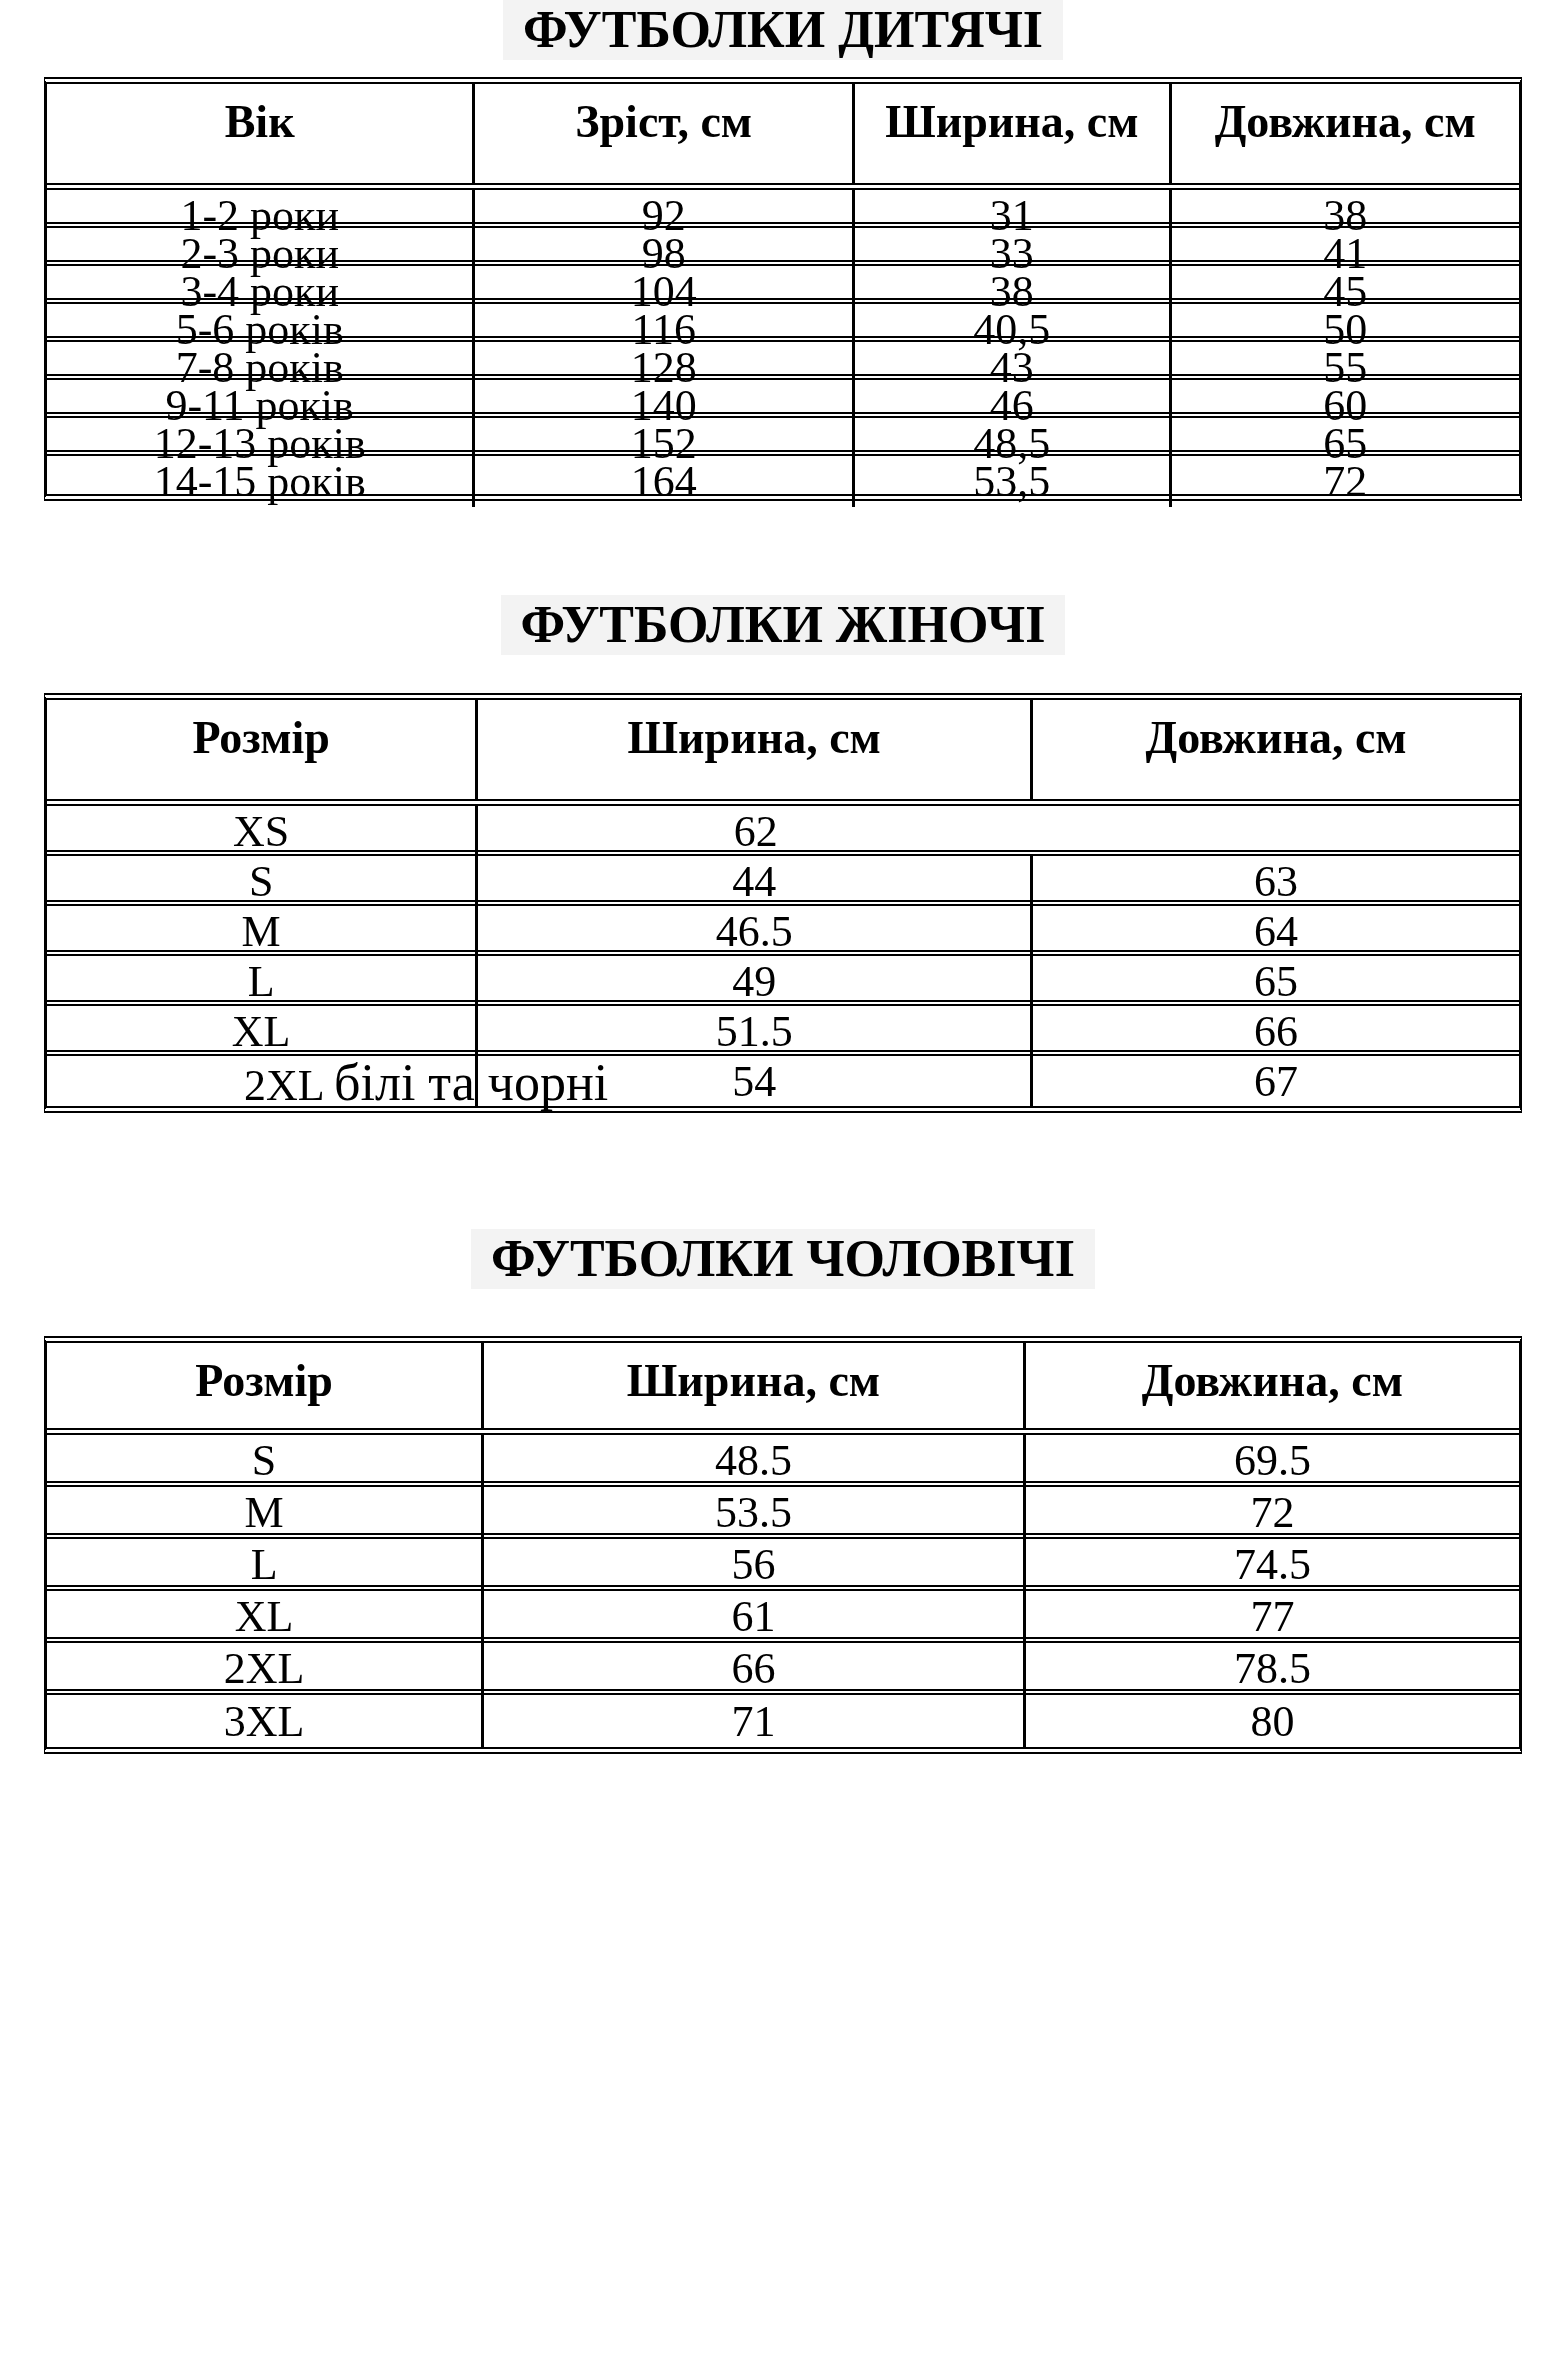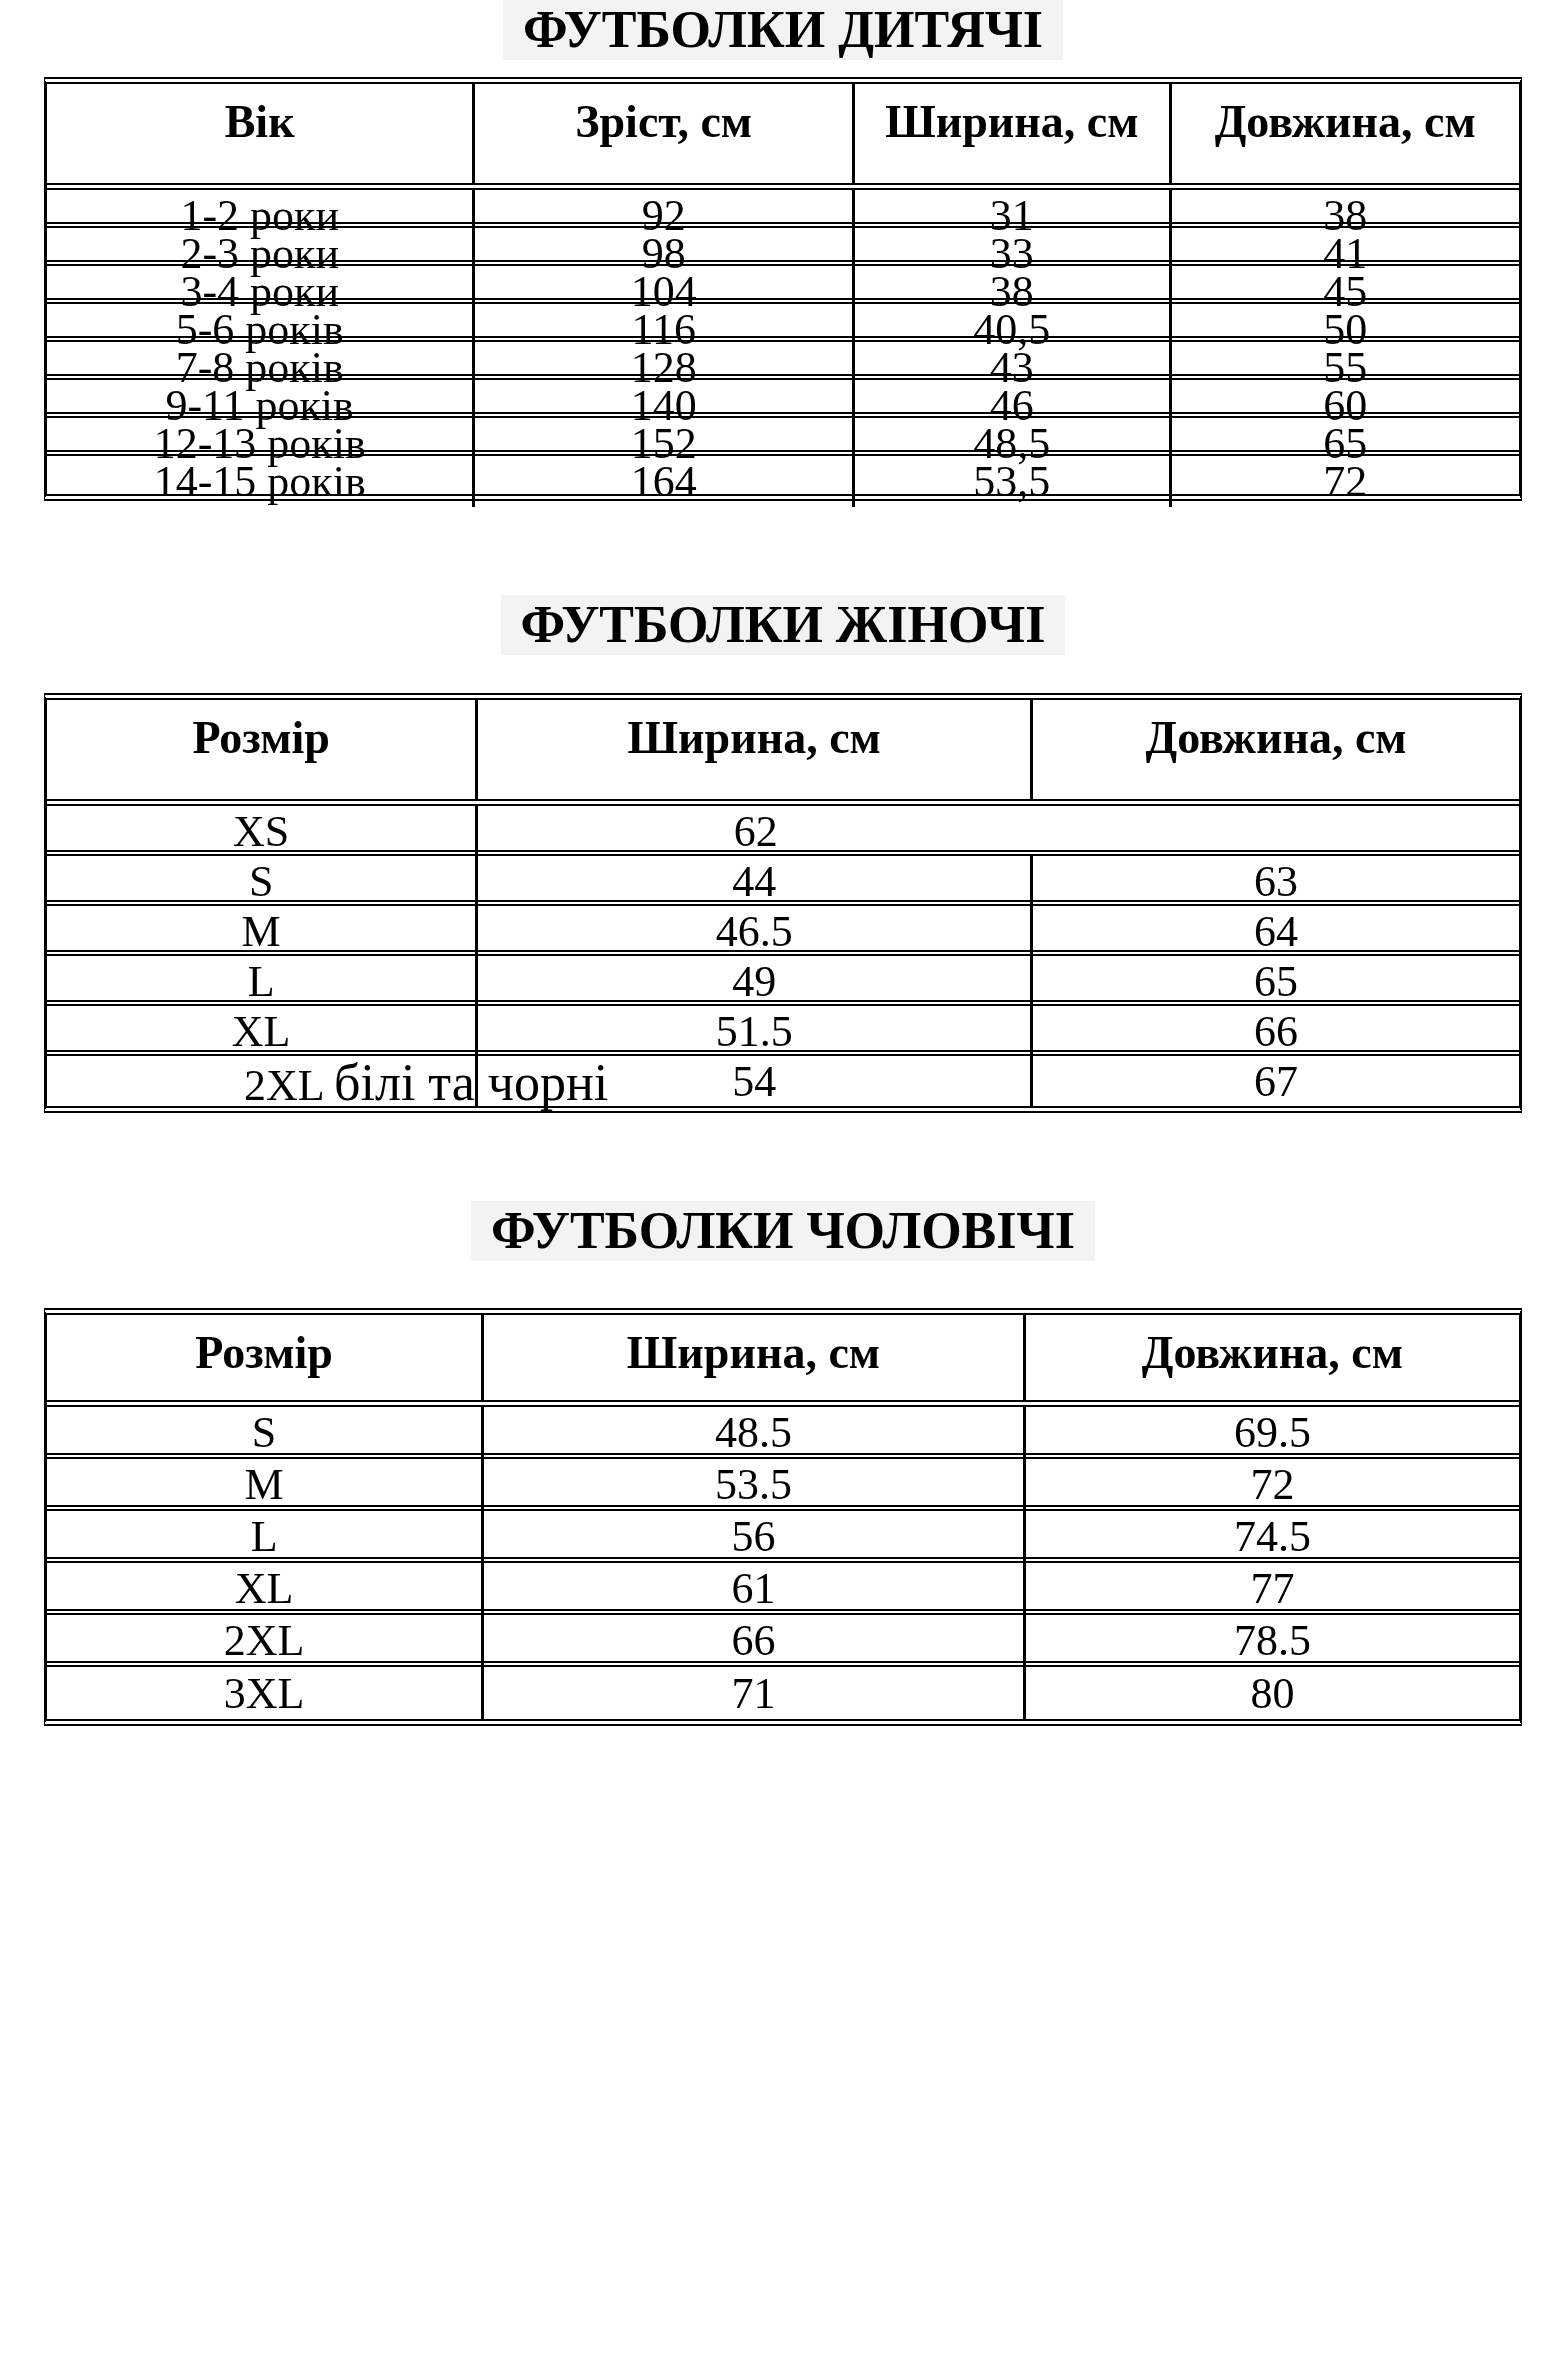--- a/index.html
+++ b/index.html
@@ -41,21 +41,21 @@
 
   .t1 .drow{height:38px}
   .t2 .drow{height:50px}
   .t3 .drow{height:52px}
 
   
   .sec1 .title-row{}
   .sec1 .tbl{margin-top:17px}
   .sec2 .title-row{padding-top:94px}
   .sec2 .tbl{margin-top:38px}
-  .sec3 .title-row{padding-top:88px}
+  .sec3 .title-row{padding-top:116px}
   .sec3 .tbl{margin-top:47px}
 
   
   .cell-note{position:relative}
   .cell-note .overflow{
     position:absolute;left:197px;top:50%;transform:translateY(-50%);
     white-space:nowrap;z-index:2;
   }
   .overflow .sz{font-size:44px}
   .overflow .note{font-size:52px}

